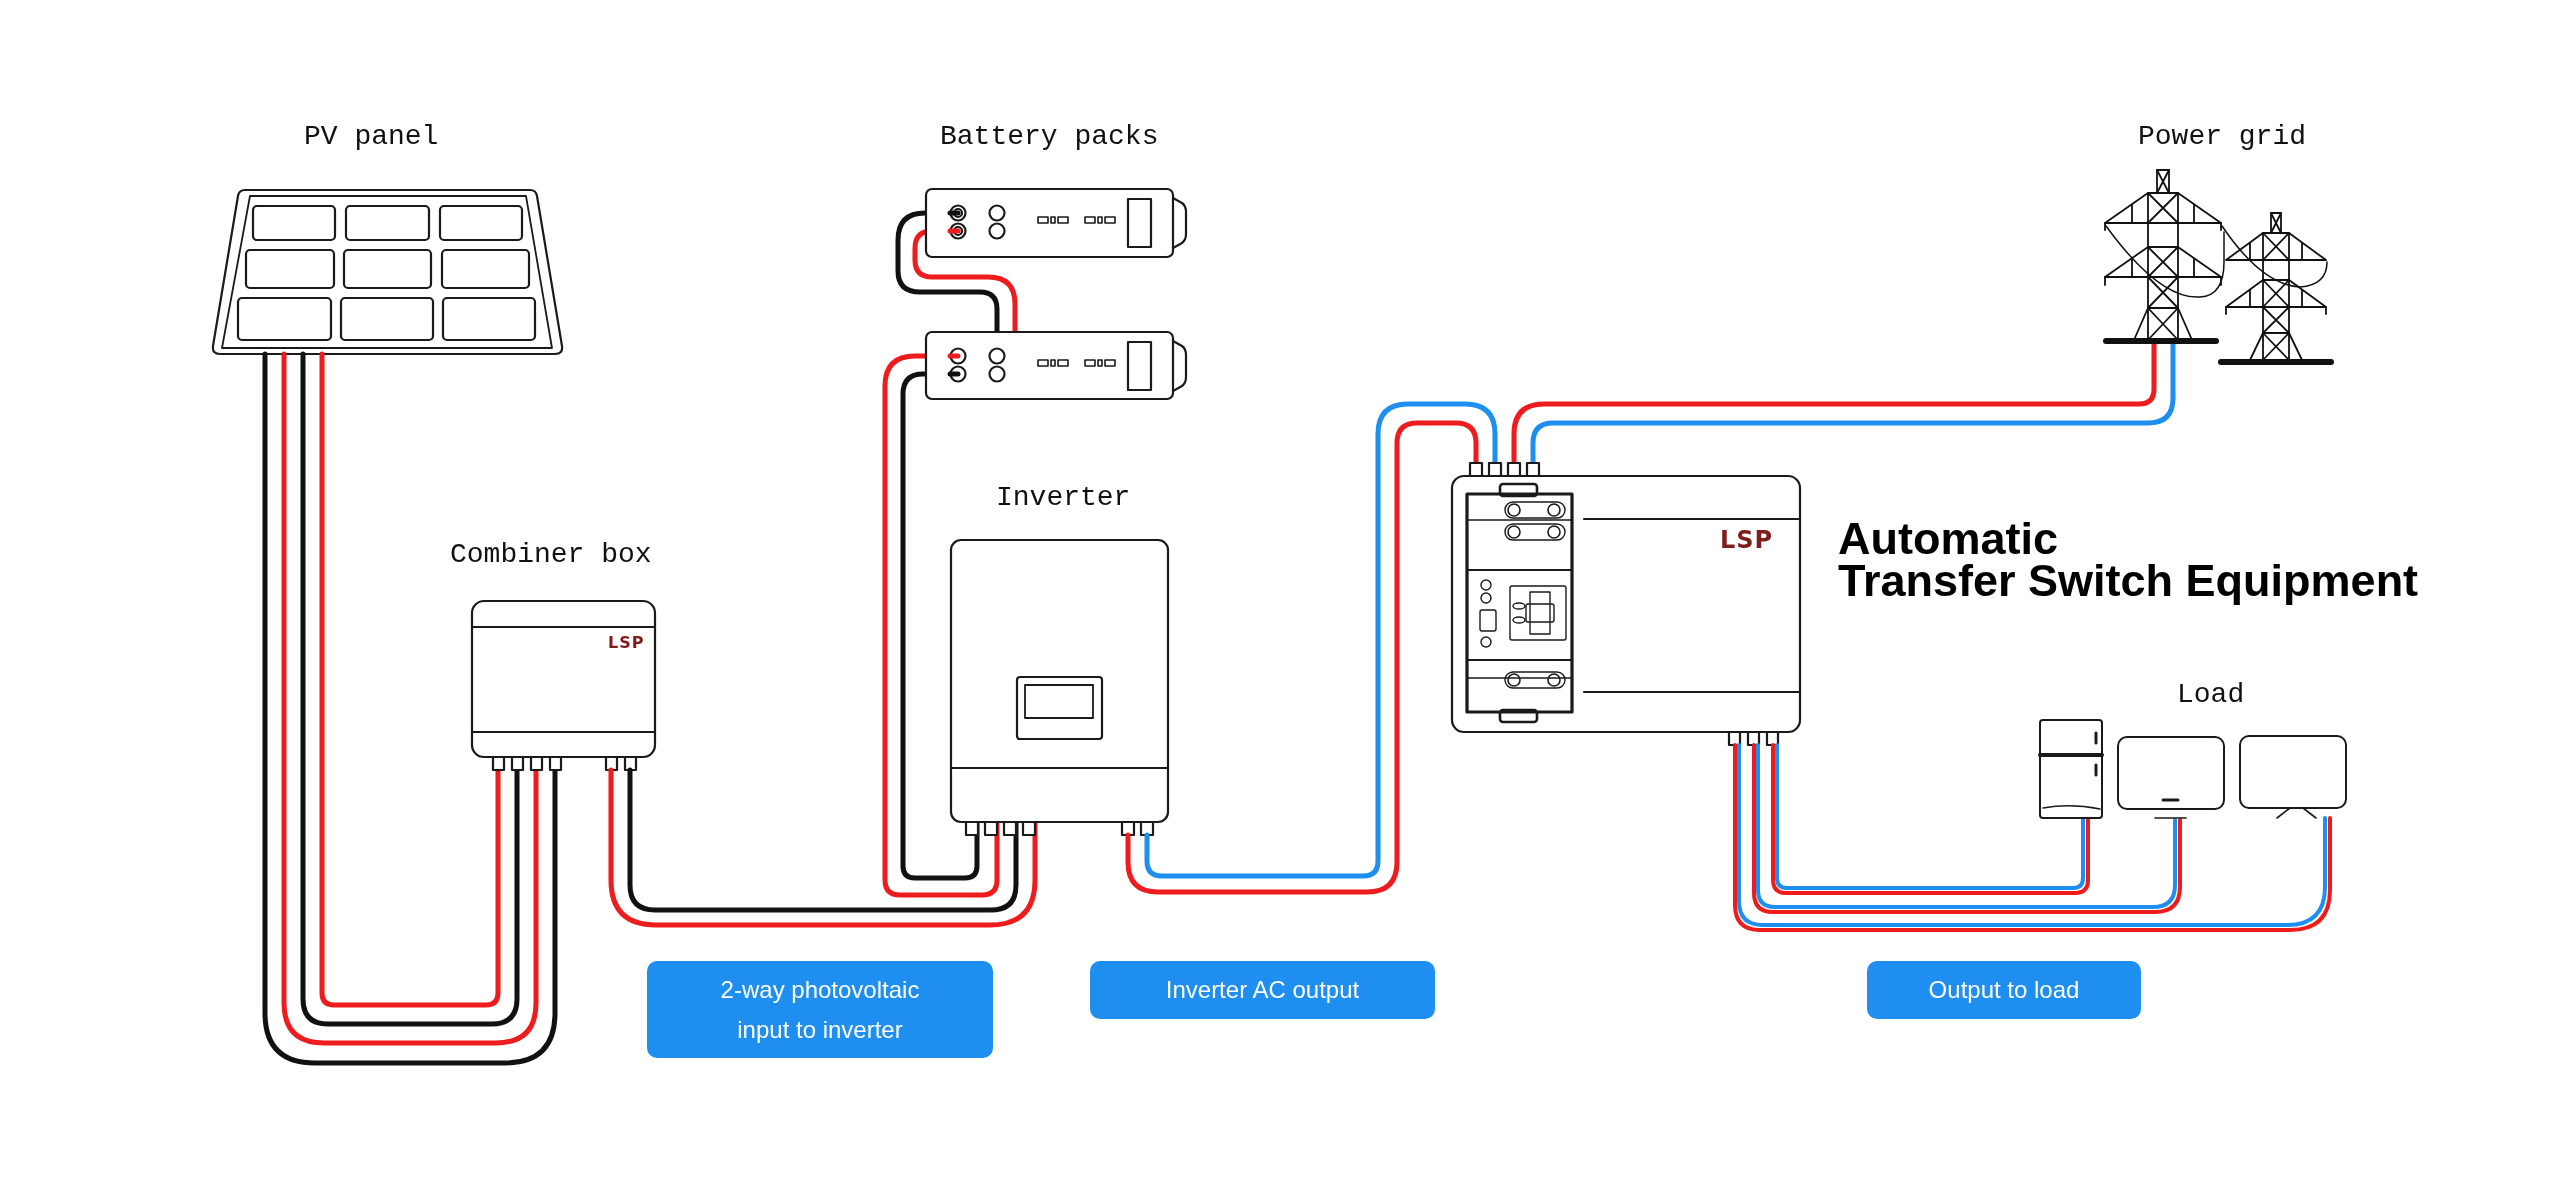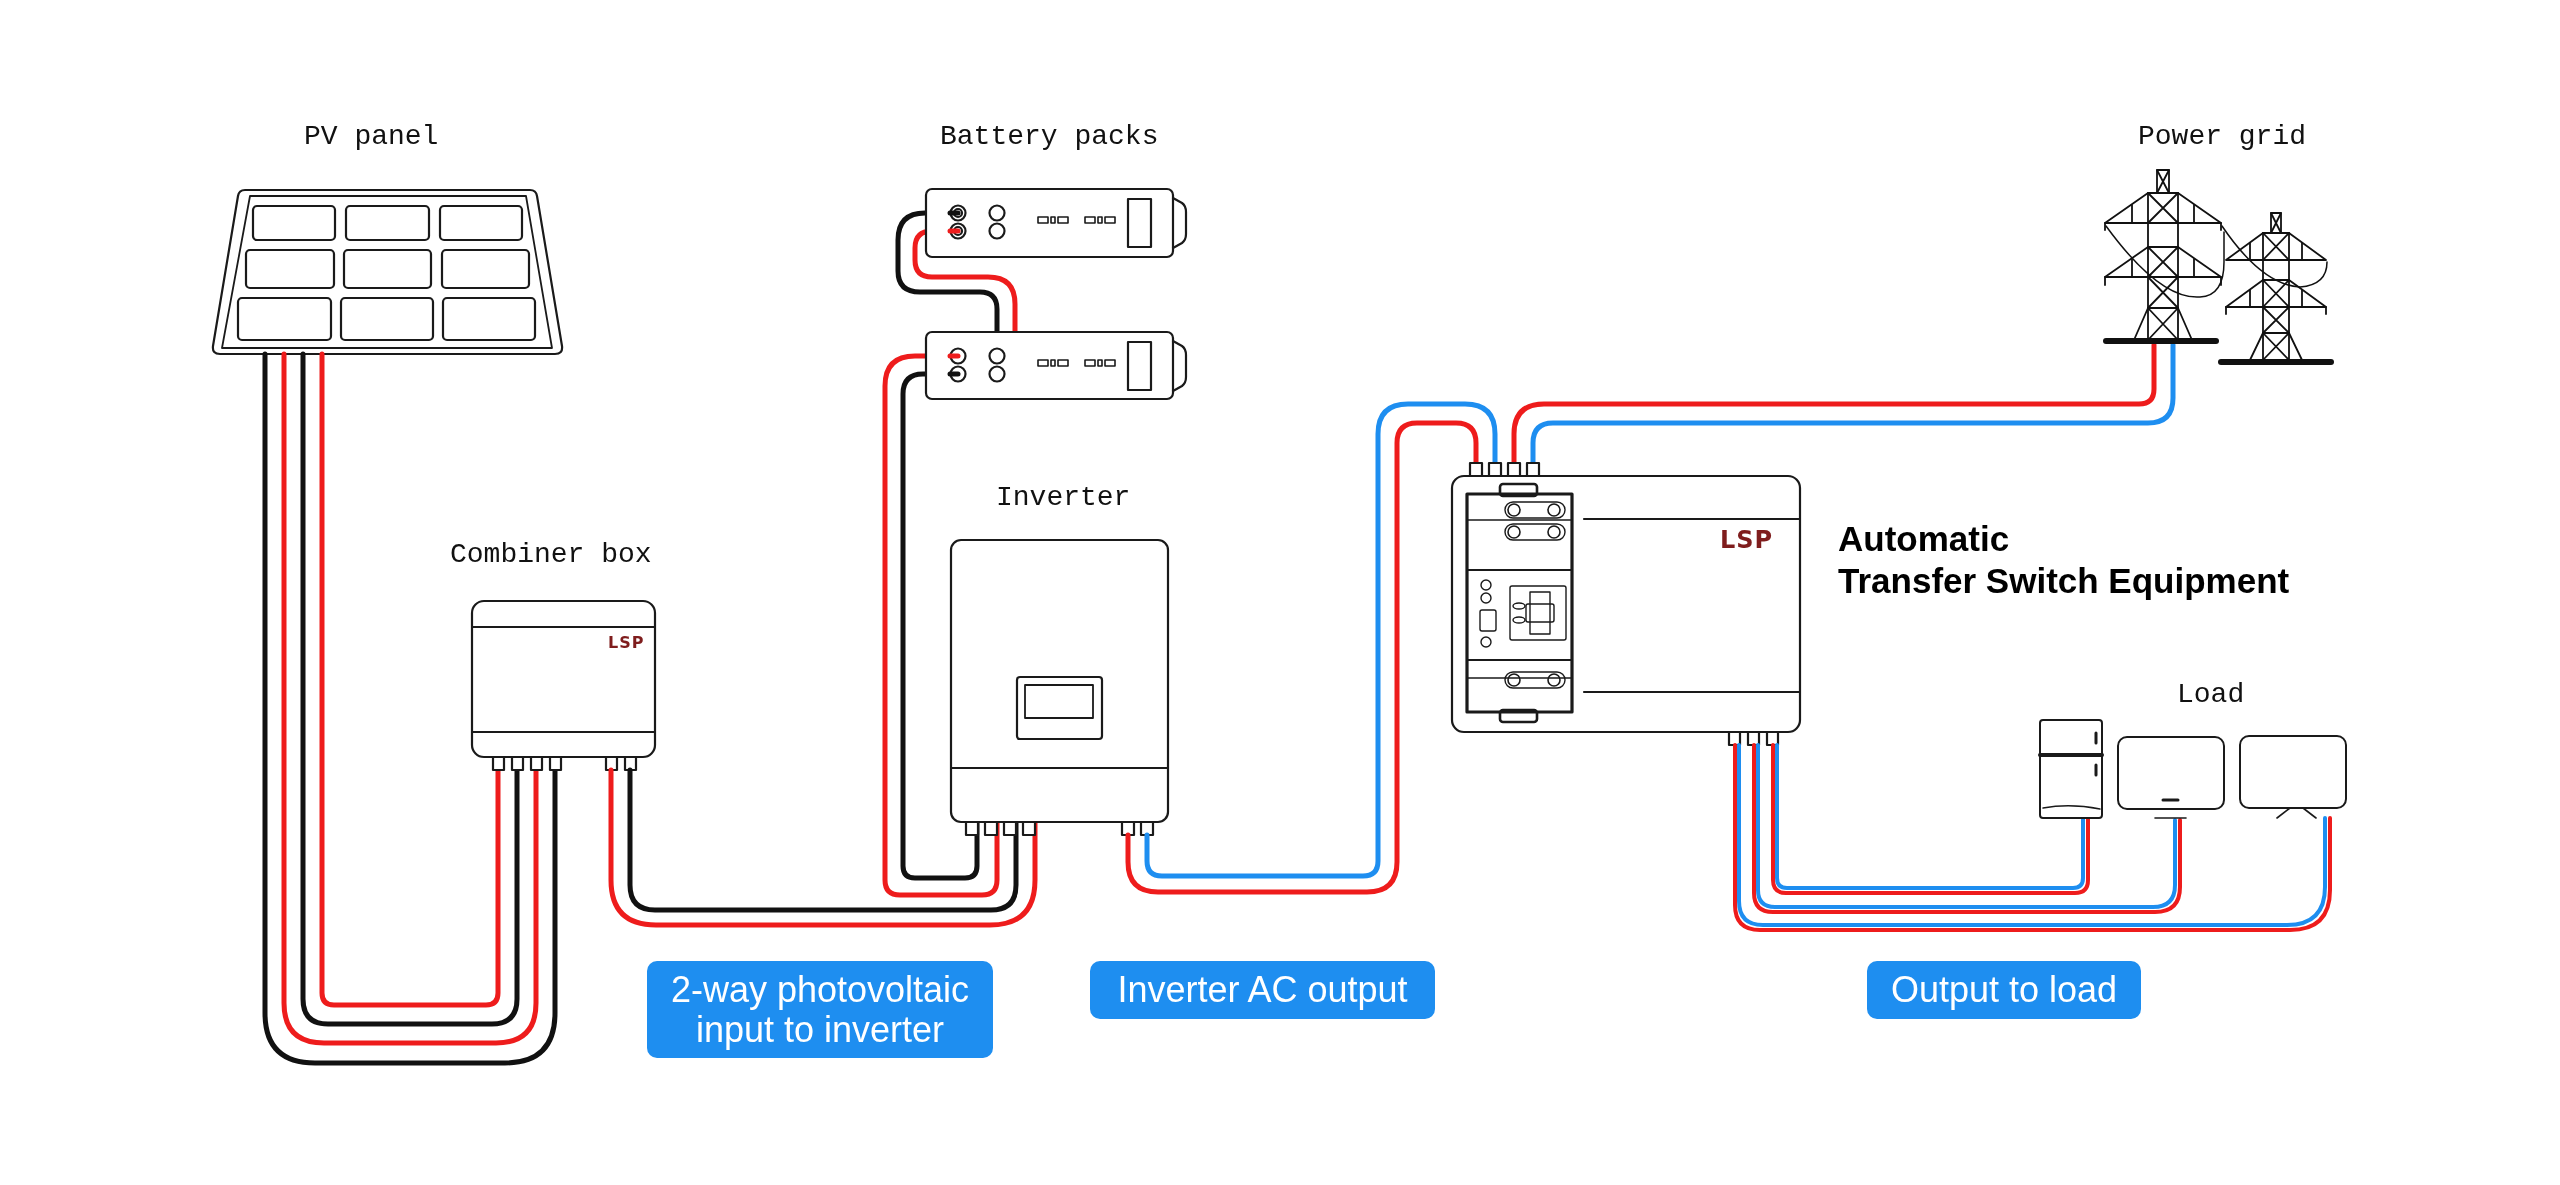--- a/index.html
+++ b/index.html
@@ -1,25 +1,25 @@
 <!DOCTYPE html>
 <html><head>
 <meta charset="utf-8">
 <style>
   html, body { margin: 0; padding: 0; background: #ffffff; }
   body { width: 2560px; height: 1185px; position: relative; overflow: hidden;
          font-family: "Liberation Sans", sans-serif; }
   #diagram { position: absolute; left: 0; top: 0; }
   .lbl { position: absolute; color: #111; font-size: 28px; white-space: nowrap;
          font-family: Liberation Mono, monospace; }
-  .lbl-bold { position: absolute; color: #000; font-size: 35px; font-weight: bold; line-height: 42px;
+  .lbl-bold { position: absolute; color: #000; font-size: 45px; font-weight: bold; line-height: 42px;
               font-family: "Liberation Sans", sans-serif; }
   .pill { position: absolute; background: #1e8ef0; color: #fff; border-radius: 10px;
           display: flex; flex-direction: column; align-items: center; justify-content: center;
-          font-size: 36px; line-height: 40px; text-align: center;
+          font-size: 24px; line-height: 40px; text-align: center;
           font-family: "Liberation Sans", sans-serif; }
   .logo { position: absolute; color: #7f1d1d; font-weight: bold; letter-spacing: 1px;
           font-family: "DejaVu Sans", sans-serif; }
 </style>
 </head>
 <body>
 
 <svg id="diagram" width="2560" height="1185" viewBox="0 0 2560 1185" xmlns="http://www.w3.org/2000/svg">
   <g fill="none" stroke-linecap="round" stroke-linejoin="round">
 

